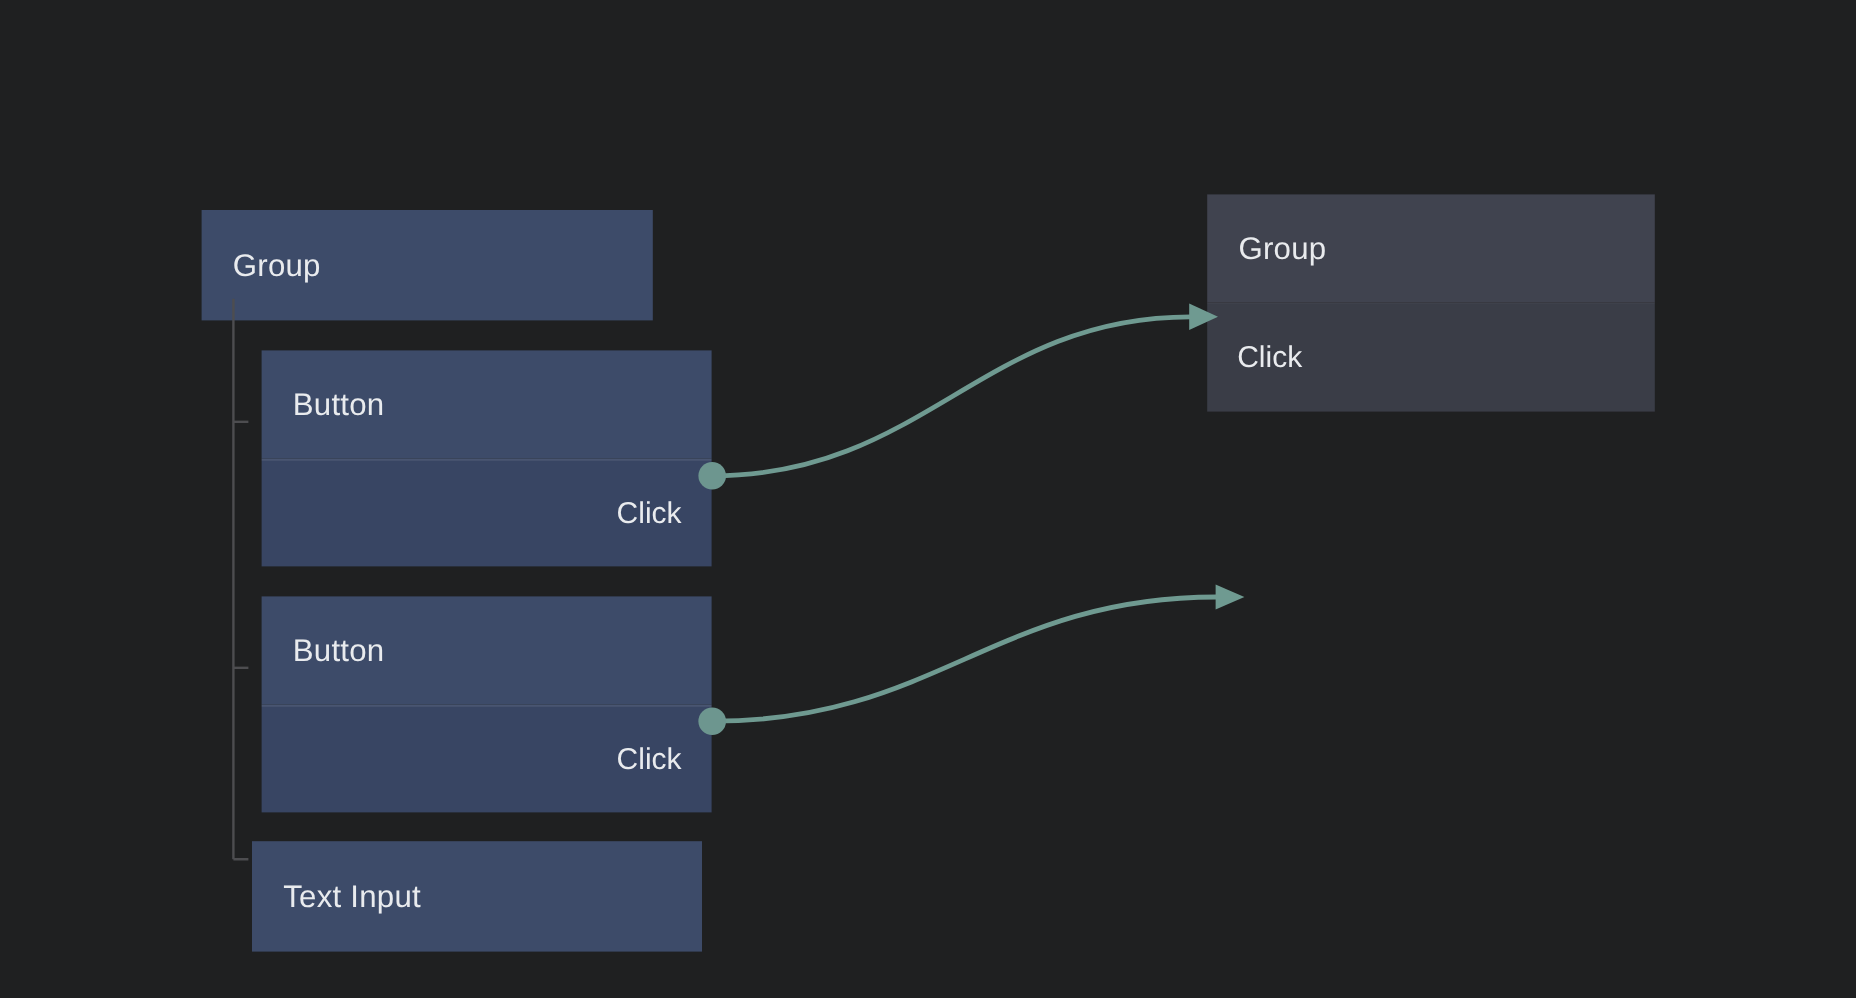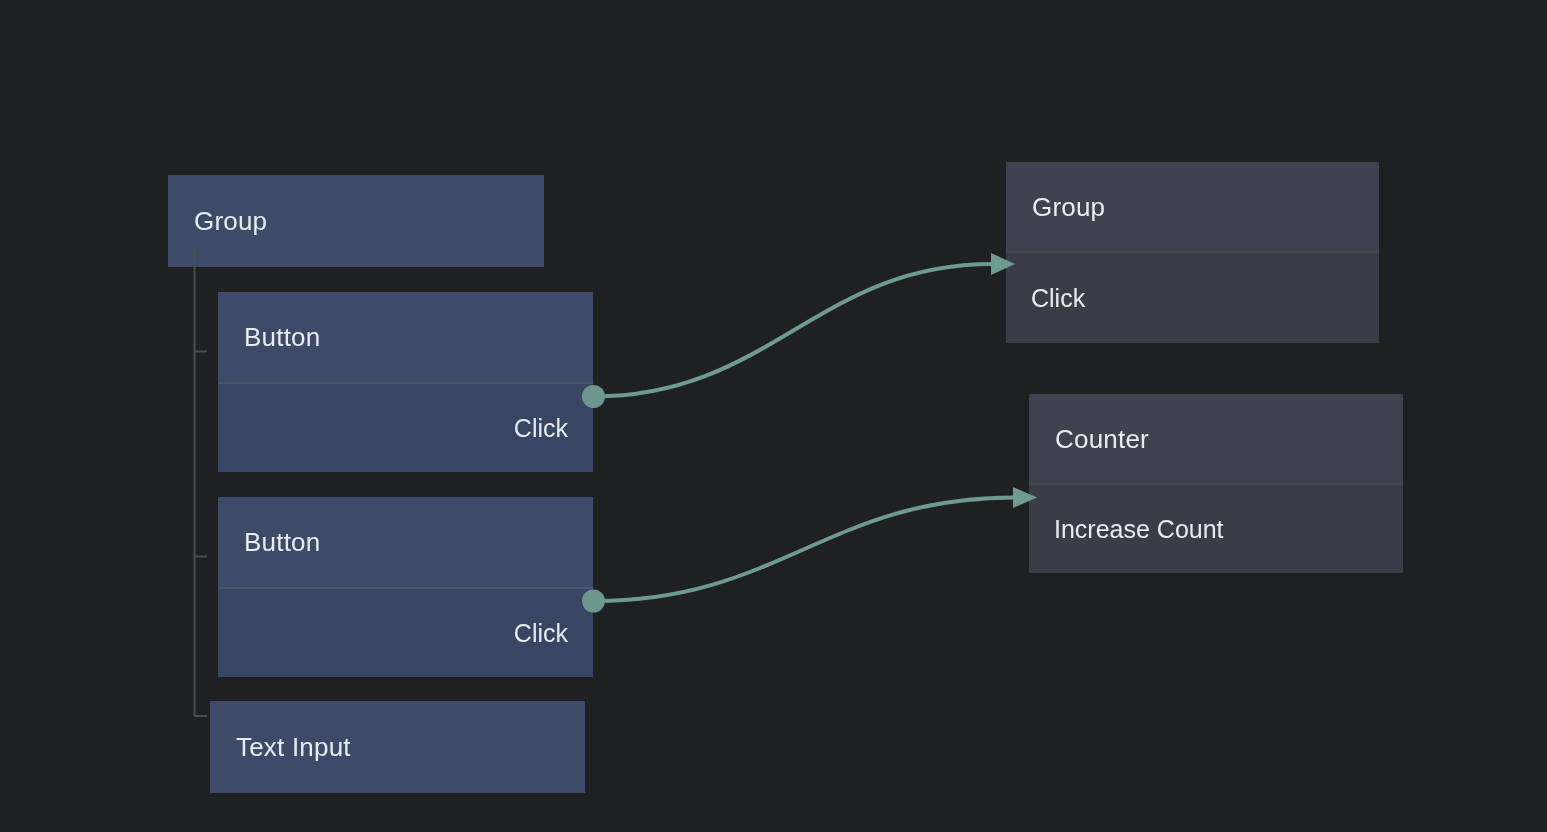--- a/index.html
+++ b/index.html
@@ -126,28 +126,20 @@
 
   <div class="node gray" style="left:1006px; top:131px; width:373px; height:181px;">
     <div class="node-header" style="height:90px;">
       <span class="node-title">Group</span>
     </div>
     <div class="node-body port-left" style="height:91px;">
       <span class="port-label">Click</span>
     </div>
   </div>
 
-  <div class="node gray" style="left:1029px; top:363px; width:374px; height:179px;">
-    <div class="node-header" style="height:90px;">
-      <span class="node-title">Counter</span>
-    </div>
-    <div class="node-body port-left" style="height:89px;">
-      <span class="port-label">Increase Count</span>
-    </div>
-  </div>
 
   <svg class="overlay" width="1547" height="832" viewBox="0 0 1547 832">
 
     <g>
       <path class="tree-line" d="M 194.5 249 L 194.5 716"></path>
       <path class="tree-line" d="M 194.5 351.5 L 207 351.5"></path>
       <path class="tree-line" d="M 194.5 556.5 L 207 556.5"></path>
       <path class="tree-line" d="M 194.5 716 L 207 716"></path>
     </g>
 

